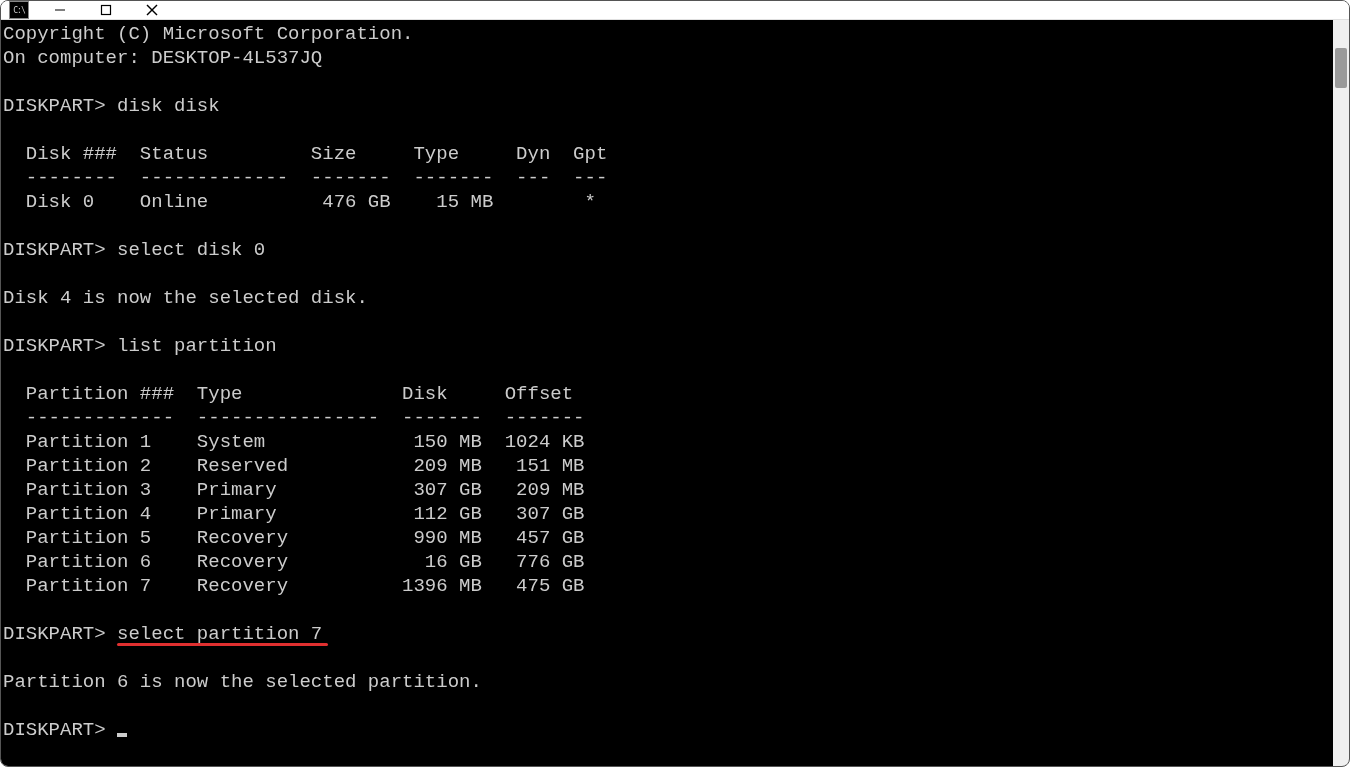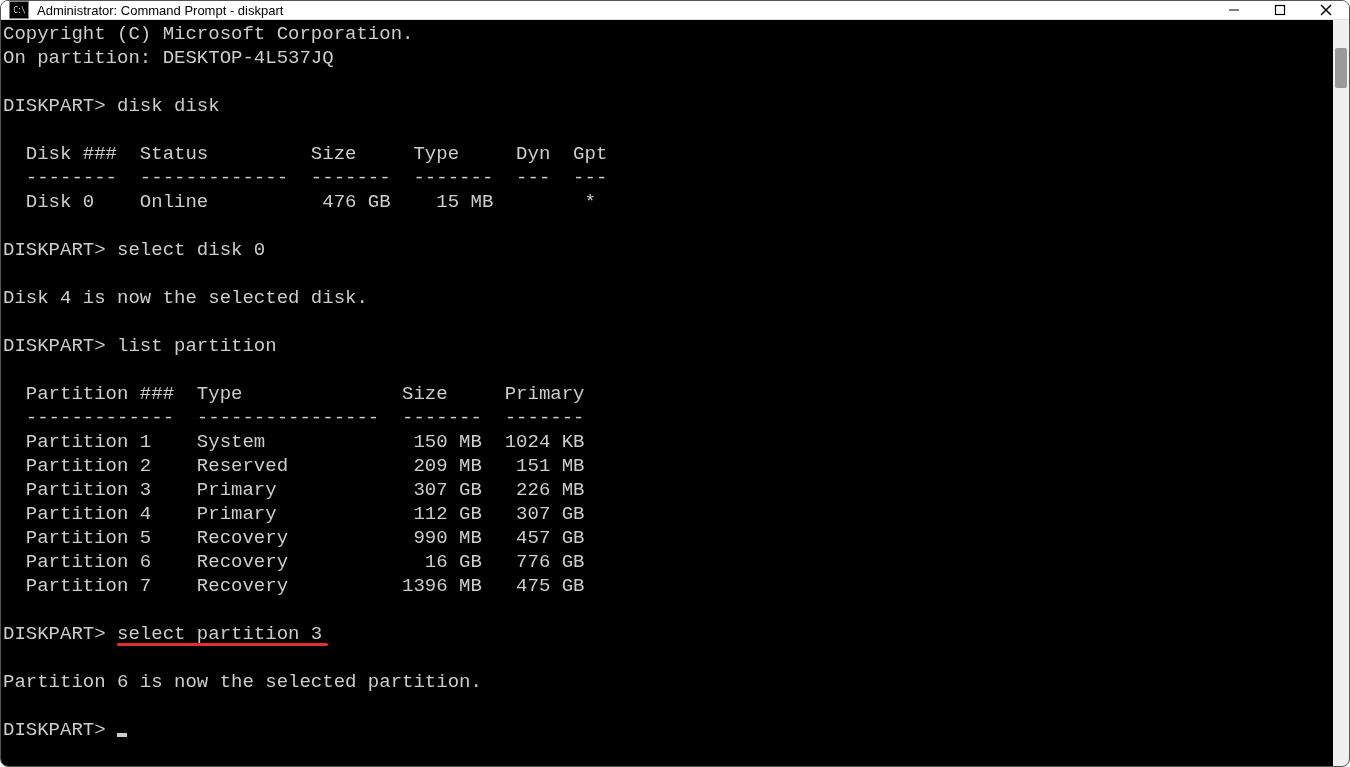--- a/index.html
+++ b/index.html
@@ -108,21 +108,20 @@
     vertical-align: -2px;
   }
 </style>
 </head>
 <body>
 
 <div class="window">
 
   <div class="titlebar">
     <span class="icon-wrap">C:\</span>
-    <span class="title">Administrator: Command Prompt - diskpart</span>
     <div class="controls">
       <div class="ctrl">
         <svg width="12" height="12" viewBox="0 0 12 12">
             <line x1="1" y1="6" x2="11" y2="6" stroke="#000" stroke-width="1.2"></line>
           </svg>
       </div>
       <div class="ctrl">
         <svg width="12" height="12" viewBox="0 0 12 12">
             <rect x="1.5" y="1.5" width="9" height="9" fill="none" stroke="#000" stroke-width="1.2"></rect>
           </svg>
@@ -131,45 +130,45 @@
         <svg width="12" height="12" viewBox="0 0 12 12">
             <line x1="1" y1="1" x2="11" y2="11" stroke="#000" stroke-width="1.4"></line>
             <line x1="11" y1="1" x2="1" y2="11" stroke="#000" stroke-width="1.4"></line>
           </svg>
       </div>
     </div>
   </div>
 
   <div class="console-area">
     <div class="console"><span>Copyright (C) Microsoft Corporation.</span>
-<span>On partition: DESKTOP-4L537JQ</span>
+<span>On computer: DESKTOP-4L537JQ</span>
 
 <span>DISKPART&gt;</span> <span>disk disk</span>
 
 <span>  Disk ###  Status         Size     Type     Dyn  Gpt</span>
 <span>  --------  -------------  -------  -------  ---  ---</span>
 <span>  Disk 0    Online          476 GB    15 MB        *</span>
 
 <span>DISKPART&gt;</span> <span>select disk 0</span>
 
 <span>Disk 4 is now the selected disk.</span>
 
 <span>DISKPART&gt;</span> <span>list partition</span>
 
-<span>  Partition ###  Type              Size     Primary</span>
+<span>  Partition ###  Type              Disk     Offset</span>
 <span>  -------------  ----------------  -------  -------</span>
 <span>  Partition 1    System             150 MB  1024 KB</span>
 <span>  Partition 2    Reserved           209 MB   151 MB</span>
-<span>  Partition 3    Primary            307 GB   226 MB</span>
+<span>  Partition 3    Primary            307 GB   209 MB</span>
 <span>  Partition 4    Primary            112 GB   307 GB</span>
 <span>  Partition 5    Recovery           990 MB   457 GB</span>
 <span>  Partition 6    Recovery            16 GB   776 GB</span>
 <span>  Partition 7    Recovery          1396 MB   475 GB</span>
 
-<span>DISKPART&gt;</span> <span id="sel-part-cmd">select partition 3</span>
+<span>DISKPART&gt;</span> <span id="sel-part-cmd">select partition 7</span>
 
 <span>Partition 6 is now the selected partition.</span>
 
 <span>DISKPART&gt; </span><span class="cursor"></span>
       <div class="underline-annot" id="underline" style="left: 116.031px; top: 623px; width: 211.234px;"></div>
     </div>
 
     <div class="scrollbar">
       <div class="scroll-thumb"></div>
     </div>

